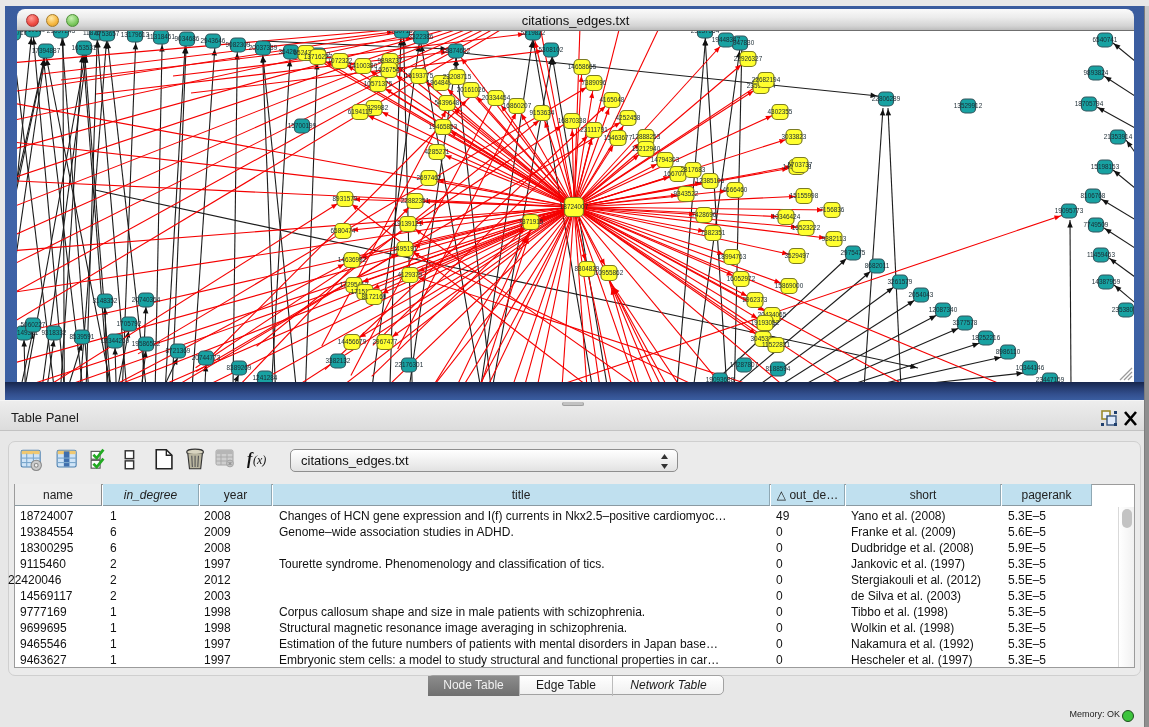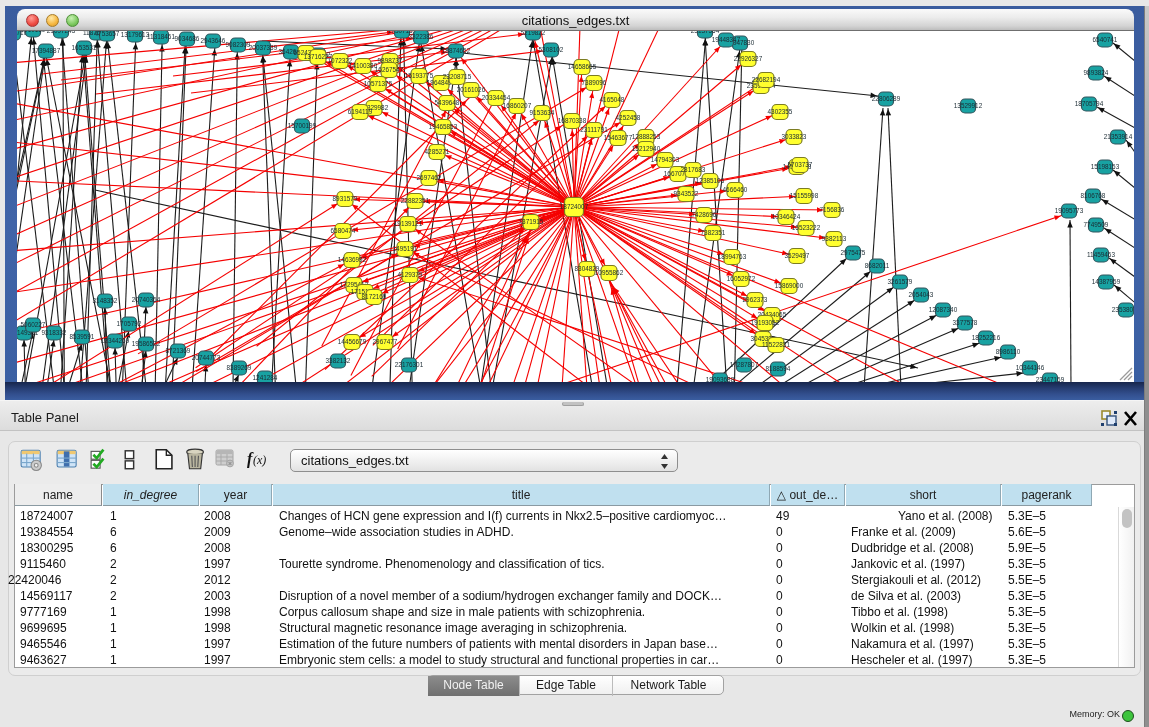--- a/index.html
+++ b/index.html
@@ -26,21 +26,21 @@
 .hcell { position:absolute; top:484px; height:22px; background:#c0e0ef; border-right:1px solid #8fa8b4; border-bottom:1px solid #8a9aa2; font-size:12px; color:#222; text-align:center; line-height:22px; }
 .trow { position:absolute; left:0; width:1149px; height:16px; font-size:12px; color:#111; }
 .trow span { position:absolute; top:1px; white-space:nowrap; }
 #vsb { left:1118px; top:507px; width:16px; height:160px; background:linear-gradient(90deg,#ffffff,#f1f1f1); border-left:1px solid #d9d9d9; }
 #vsbthumb { left:1122px; top:509px; width:10px; height:19px; background:#c3c3c3; border-radius:5px; }
 
 #tabs { left:428px; top:675px; width:296px; height:20px; border:1px solid #a2a2a2; border-radius:5px; background:linear-gradient(180deg,#ffffff,#f0f0f0); overflow:hidden; }
 .tabseg { position:absolute; top:0; height:20px; font-size:12px; text-align:center; line-height:19px; color:#1a1a1a; }
 #seg1 { left:0; width:91px; background:linear-gradient(180deg,#8c8c8c,#6f6f6f); color:#f2f2f2; }
 #seg2 { left:91px; width:93px; border-left:1px solid #bbb; }
-#seg3 { left:184px; width:112px; border-left:1px solid #bbb; }
+#seg3 { left:184px; width:112px; border-left:1px solid #bbb;font-style:italic; }
 #mem { left:1040px; top:709px; width:80px; font-size:9px; color:#222; text-align:right; }
 #memdot { left:1122px; top:710px; width:12px; height:12px; border-radius:50%; background:#3dc43d; border:1px solid #1e4d1e; }
 .icon { position:absolute; top:448px; }
 </style></head>
 <body>
 <div id="stage">
 <div class="abs" id="desktop"></div>
 <div class="abs" id="canvas"><svg id="graph" width="1117" height="351" viewBox="17 31 1117 351">
 <line x1="-1.4" y1="388.0" x2="11.6" y2="40.0" stroke="#1c1c1c" stroke-width="1.1"></line>
 <path d="M11.6 41.0 L14.1 47.5 L8.6 47.3 Z" fill="#111"></path>
@@ -844,21 +844,21 @@
 <div class="hcell" style="left:273px; width:497px;">title</div>
 <div class="hcell" style="left:771px; width:74px;">△ out_de…</div>
 <div class="hcell" style="left:846px; width:155px;">short</div>
 <div class="hcell" style="left:1002px; width:90px;">pagerank</div>
 <div class="trow" style="top:508px">
 <span style="left:20px">18724007</span>
       <span style="left:110px">1</span>
       <span style="left:204px">2008</span>
 <span style="left:279px">Changes of HCN gene expression and I(f) currents in Nkx2.5–positive cardiomyoc…</span>
       <span style="left:776px">49</span>
-      <span style="left:898px">Yano et al. (2008)</span>
+      <span style="left:851px">Yano et al. (2008)</span>
 <span style="left:1008px">5.3E–5</span>
     </div>
 <div class="trow" style="top:524px">
 <span style="left:20px">19384554</span>
       <span style="left:110px">6</span>
       <span style="left:204px">2009</span>
 <span style="left:279px">Genome–wide association studies in ADHD.</span>
       <span style="left:776px">0</span>
       <span style="left:851px">Franke et al. (2009)</span>
 <span style="left:1008px">5.6E–5</span>
@@ -885,21 +885,20 @@
       <span style="left:110px">2</span>
       <span style="left:204px">2012</span>
       <span style="left:776px">0</span>
       <span style="left:851px">Stergiakouli et al. (2012)</span>
 <span style="left:1008px">5.5E–5</span>
     </div>
 <div class="trow" style="top:588px">
 <span style="left:20px">14569117</span>
       <span style="left:110px">2</span>
       <span style="left:204px">2003</span>
-<span style="left:279px">Disruption of a novel member of a sodium/hydrogen exchanger family and DOCK…</span>
       <span style="left:776px">0</span>
       <span style="left:851px">de Silva et al. (2003)</span>
 <span style="left:1008px">5.3E–5</span>
     </div>
 <div class="trow" style="top:604px">
 <span style="left:20px">9777169</span>
       <span style="left:110px">1</span>
       <span style="left:204px">1998</span>
 <span style="left:279px">Corpus callosum shape and size in male patients with schizophrenia.</span>
       <span style="left:776px">0</span>
@@ -914,21 +913,21 @@
       <span style="left:776px">0</span>
       <span style="left:851px">Wolkin et al. (1998)</span>
 <span style="left:1008px">5.3E–5</span>
     </div>
 <div class="trow" style="top:636px">
 <span style="left:20px">9465546</span>
       <span style="left:110px">1</span>
       <span style="left:204px">1997</span>
 <span style="left:279px">Estimation of the future numbers of patients with mental disorders in Japan base…</span>
       <span style="left:776px">0</span>
-      <span style="left:851px">Nakamura et al. (1997)</span>
+      <span style="left:851px">Nakamura et al. (1992)</span>
 <span style="left:1008px">5.3E–5</span>
     </div>
 <div class="trow" style="top:652px">
 <span style="left:20px">9463627</span>
       <span style="left:110px">1</span>
       <span style="left:204px">1997</span>
 <span style="left:279px">Embryonic stem cells: a model to study structural and functional properties in car…</span>
       <span style="left:776px">0</span>
       <span style="left:851px">Hescheler et al. (1997)</span>
 <span style="left:1008px">5.3E–5</span>

